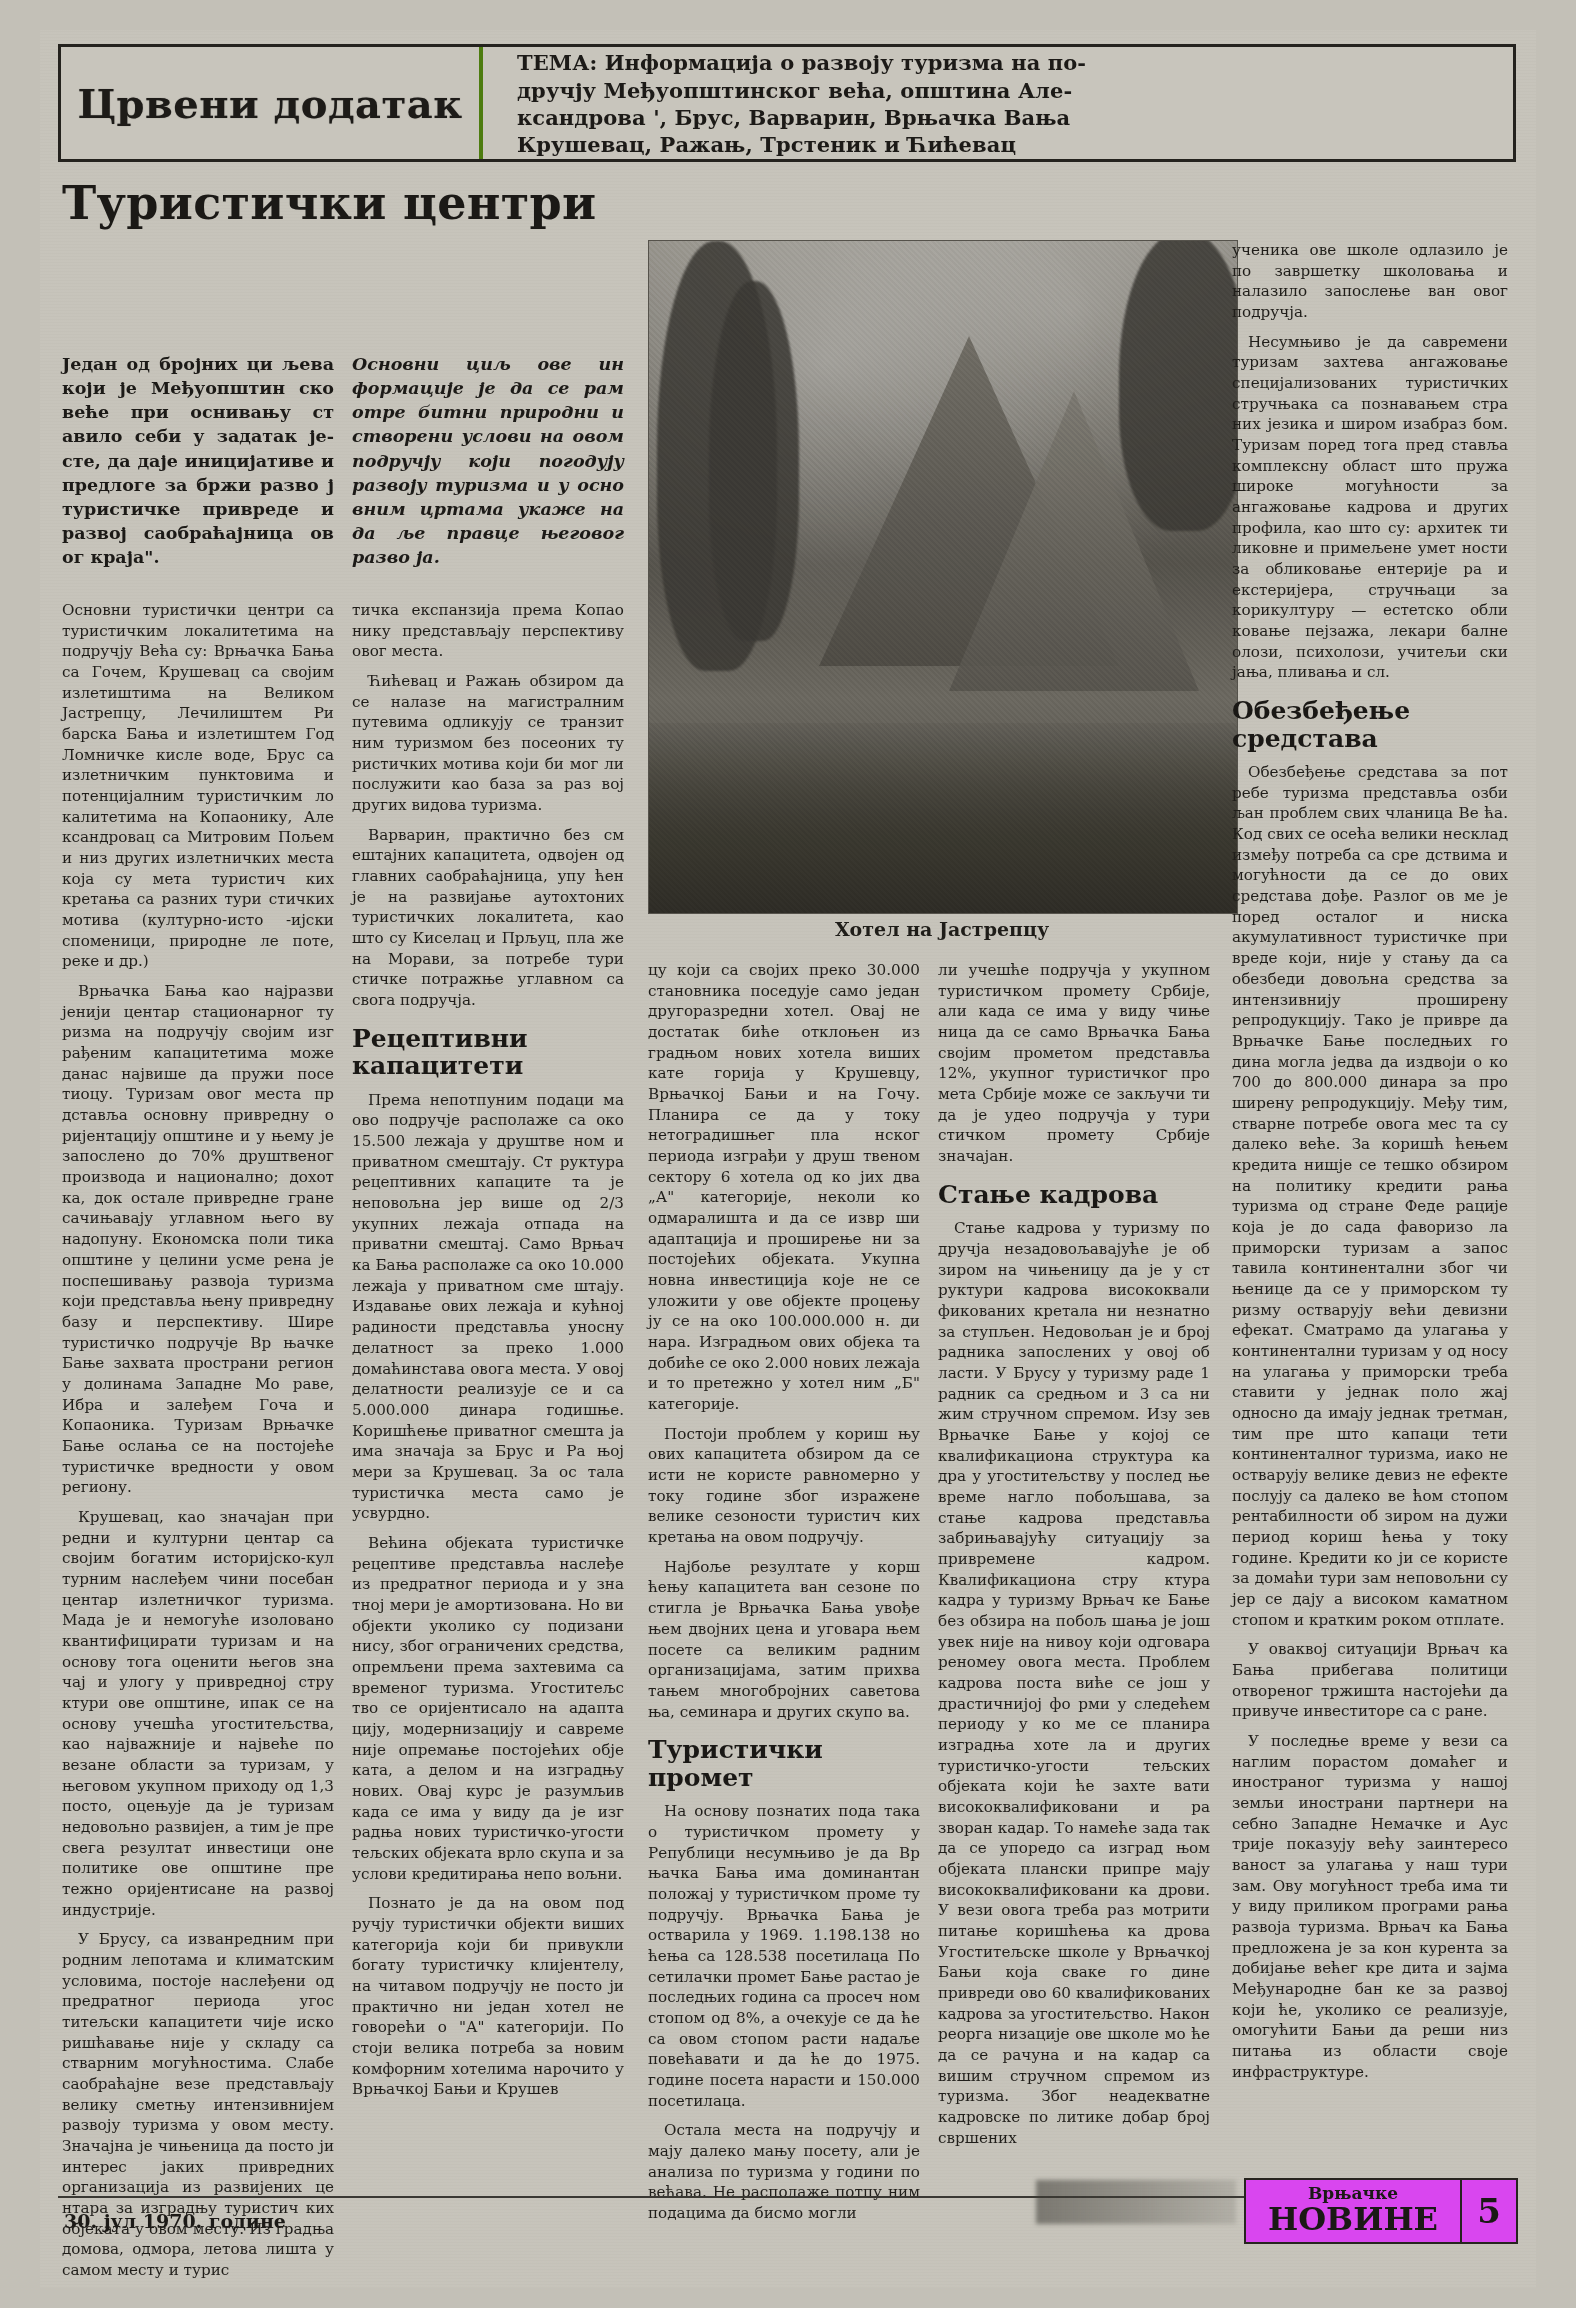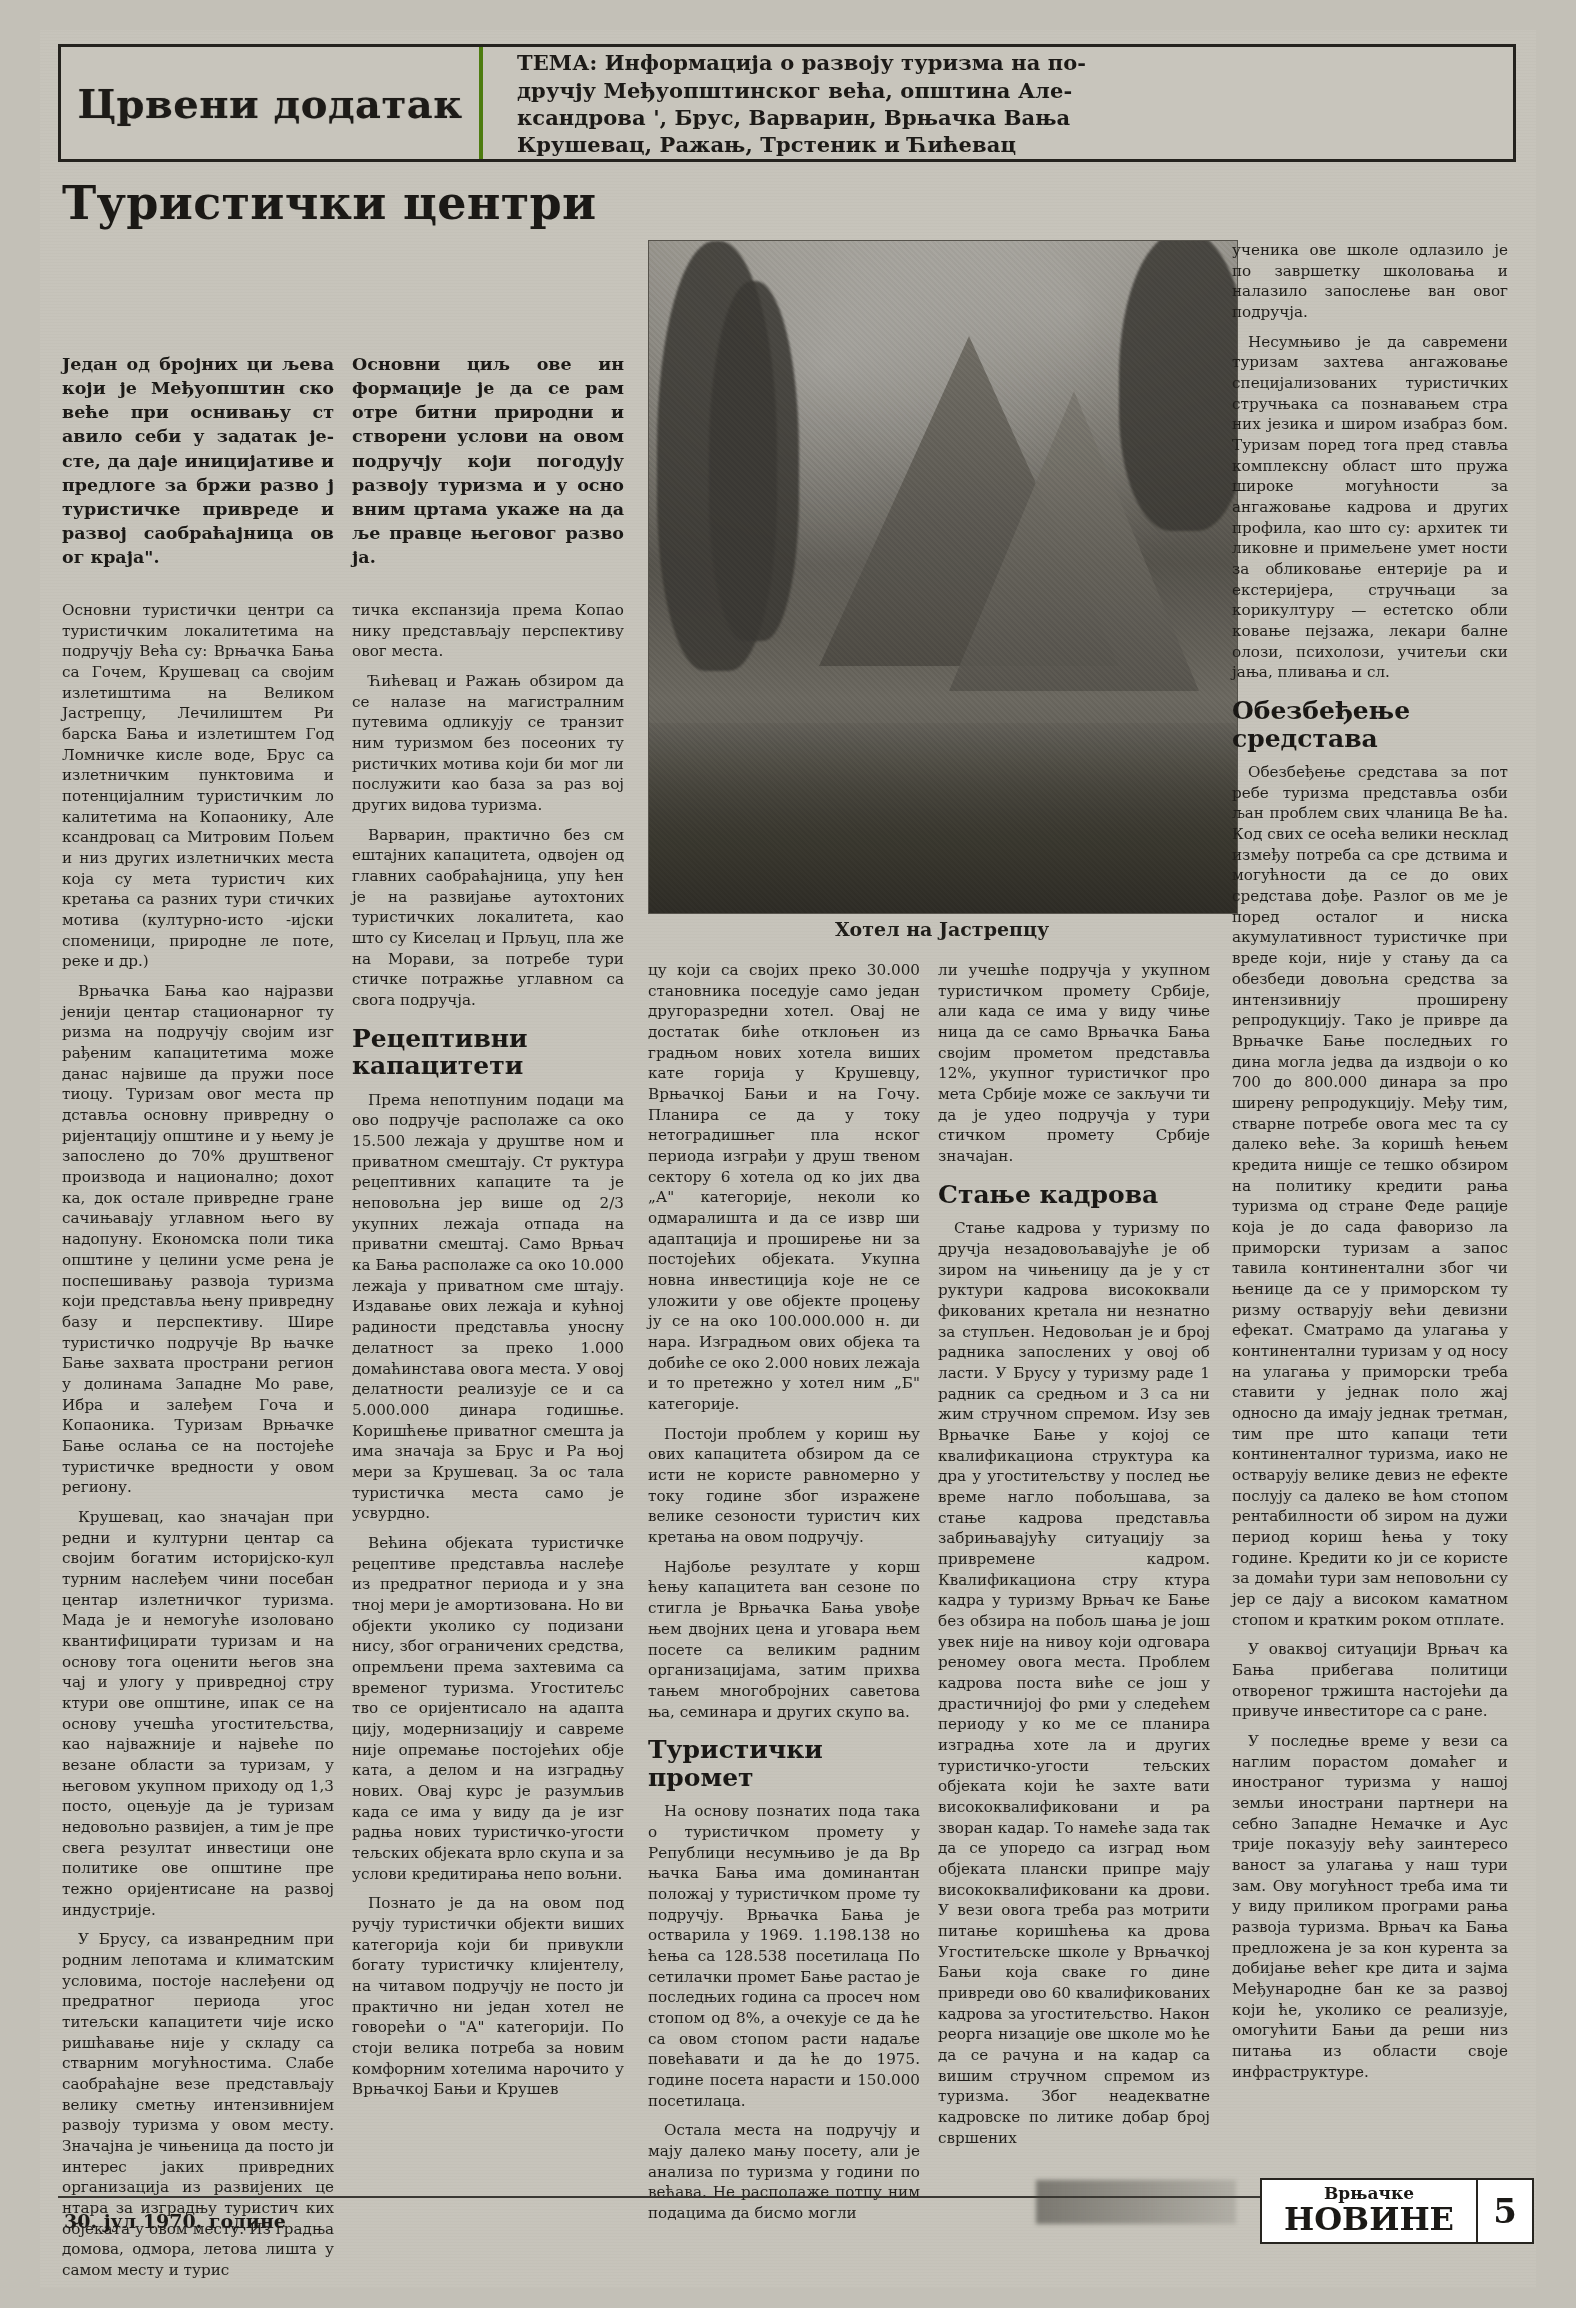--- a/index.html
+++ b/index.html
@@ -113,21 +113,21 @@
   .lead-col{
     position:absolute;
     font-family:"DejaVu Serif", serif;
     font-weight:bold;
     font-size:17.5px;
     line-height:1.38;
     color:#1c1a17;
     text-align:justify;
   }
   #lead1{left:62px;top:352px;width:272px;}
-  #lead2{left:352px;top:352px;width:272px;}
+  #lead2{left:352px;top:352px;width:272px;font-style:italic;}
 
   
   .col{
     position:absolute;
     font-family:"DejaVu Serif", serif;
     font-size:15.2px;
     line-height:1.36;
     color:#201e1a;
     text-align:justify;
     hyphens:auto;
@@ -154,23 +154,23 @@
   
   .footer-date{
     position:absolute;left:64px;top:2210px;
     font-family:"DejaVu Serif", serif;
     font-weight:bold;font-size:19px;color:#1c1a17;text-align:right;
   }
   .footer-rule{
     position:absolute;left:58px;top:2196px;width:1452px;height:2px;background:#3a3833;
   }
   .footer-logo{
-    position:absolute;right:42px;top:2178px;width:270px;height:62px;
+    position:absolute;right:58px;top:2178px;width:270px;height:62px;
     border:2px solid #26241f;
-    background:#ffffff;
+    background:#d946ef;
     display:flex;align-items:center;
   }
   .footer-logo .lg{
     flex:1;text-align:center;
     font-family:"DejaVu Serif", serif;font-weight:bold;
     font-size:17px;line-height:1.05;color:#1b1916;
   }
   .footer-logo .pg{
     width:54px;border-left:2px solid #26241f;height:100%;
     display:flex;align-items:center;justify-content:center;

